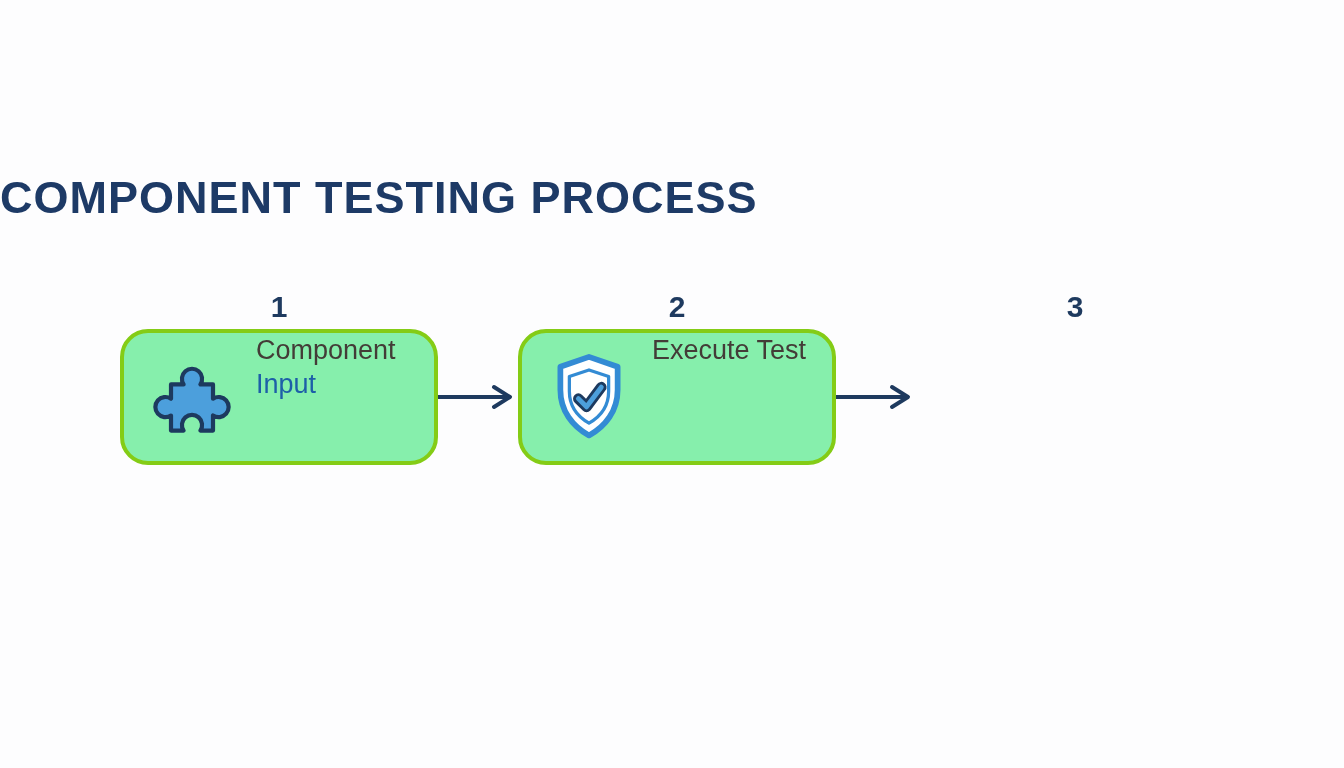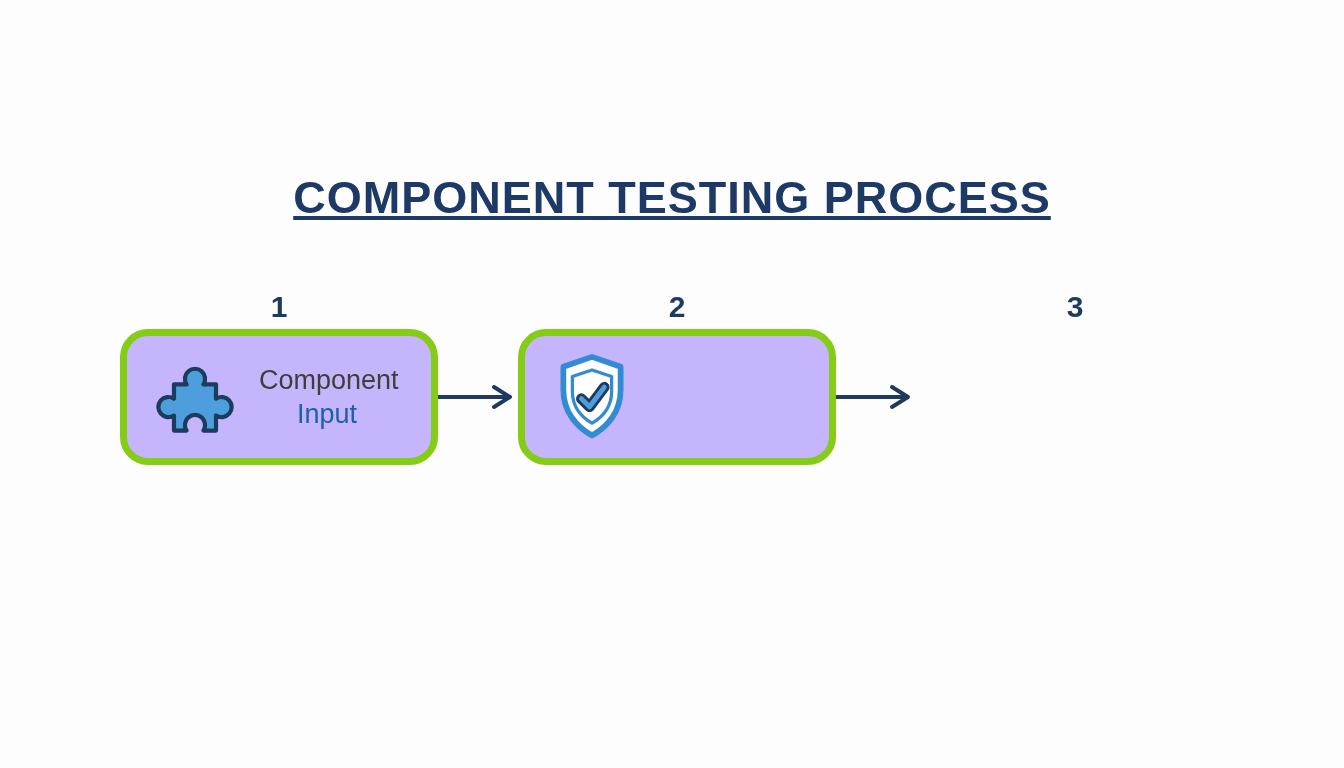--- a/index.html
+++ b/index.html
@@ -4,41 +4,41 @@
 <style>
   * { margin:0; padding:0; box-sizing:border-box; }
   html,body { width:1344px; height:768px; }
   .canvas {
     position:relative; width:1344px; height:768px;
     background:#fdfdfe; overflow:hidden;
     font-family:"Liberation Sans", sans-serif;
   }
   .title {
     position:absolute; top:172px; left:0; width:100%;
-    text-align:center; font-size:45px; font-weight:800;
-    letter-spacing:1px; color:#1d3a66;text-decoration:underline;
+    font-size:45px; font-weight:800;
+    letter-spacing:1px; color:#1d3a66;
   }
   .steps-row {
     position:absolute; top:291px; left:120px;
     display:flex; align-items:flex-start;
   }
   .step { width:318px; display:flex; flex-direction:column; }
   .step-number {
     text-align:center; font-size:30px; font-weight:700;
     color:#1e3a5f; line-height:32px; margin-bottom:6px;
   }
   .step-box {
-    height:136px; border:7px solid #84cc16; border-radius:28px;
-    background:#c4b5fd; display:flex; align-items:center;
+    height:136px; border:4px solid #84cc16; border-radius:28px;
+    background:#86efac; display:flex; 
     padding-left:26px;
   }
   .icon-wrap { flex:0 0 auto; display:flex; align-items:center; justify-content:center; }
   .step-text { margin-left:22px; font-size:27px; line-height:34px; font-weight:500; }
   .line1 { color:#433c37; }
-  .line2 { color:#1d5fa8;margin-left:38px; }
+  .line2 { color:#1d5fa8; }
   .arrow-cell { width:80px; margin-top:92px; flex:0 0 auto; }
 </style>
 </head>
 <body>
 
 <div class="canvas">
 
   <div class="title">COMPONENT TESTING PROCESS</div>
 
   <div class="steps-row">
@@ -70,20 +70,21 @@
       <div class="step-box">
         <span class="icon-wrap">
           <svg width="82" height="90" viewBox="0 0 100 110">
             <path d="M 50 6 L 85 18 L 85 46 C 85 72 70 91 50 102 C 30 91 15 72 15 46 L 15 18 Z" fill="#ffffff" stroke="#338bd4" stroke-width="7" stroke-linejoin="round"></path>
             <path d="M 50 22 L 74 30 L 74 48 C 74 66 64 79 50 87 C 36 79 26 66 26 48 L 26 30 Z" fill="none" stroke="#338bd4" stroke-width="4" stroke-linejoin="round"></path>
             <path d="M 37 57 L 47 67 L 65 43" fill="none" stroke="#1d3a5f" stroke-width="13" stroke-linecap="round" stroke-linejoin="round"></path>
             <path d="M 37 57 L 47 67 L 65 43" fill="none" stroke="#4c9fdc" stroke-width="6" stroke-linecap="round" stroke-linejoin="round"></path>
           </svg>
         </span>
         <div class="step-text">
+          <div class="line1">Execute Test</div>
         </div>
       </div>
     </div>
 
     <div class="arrow-cell">
       <svg width="80" height="28" viewBox="0 0 80 28">
         <line x1="0" y1="14" x2="70" y2="14" stroke="#1e3a5f" stroke-width="4"></line>
         <polyline points="56,4 72,14 56,24" fill="none" stroke="#1e3a5f" stroke-width="4" stroke-linecap="round" stroke-linejoin="round"></polyline>
       </svg>
     </div>

